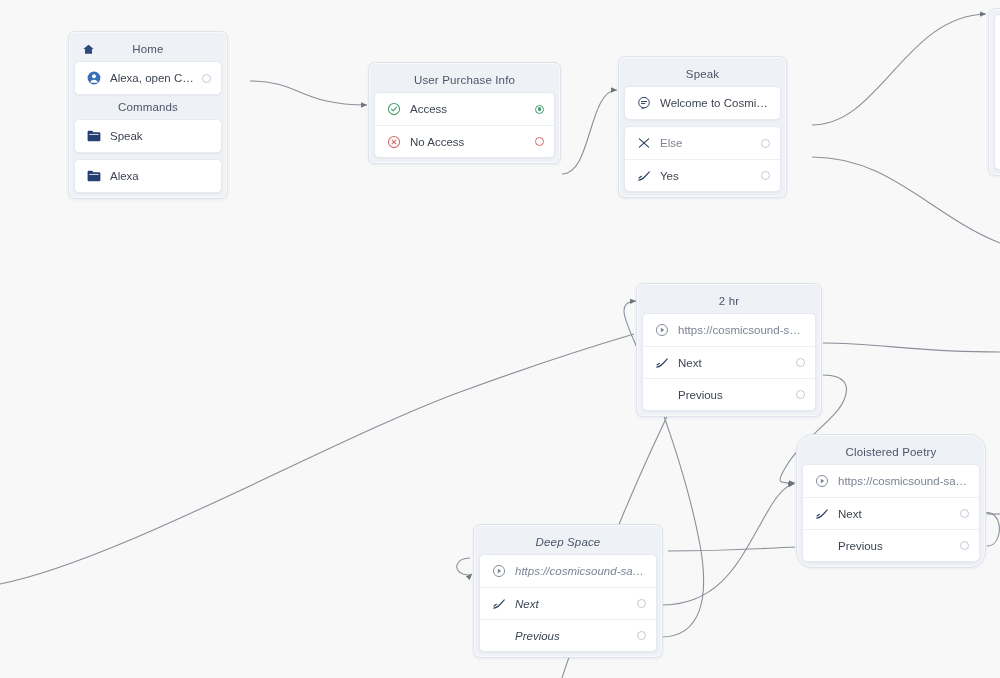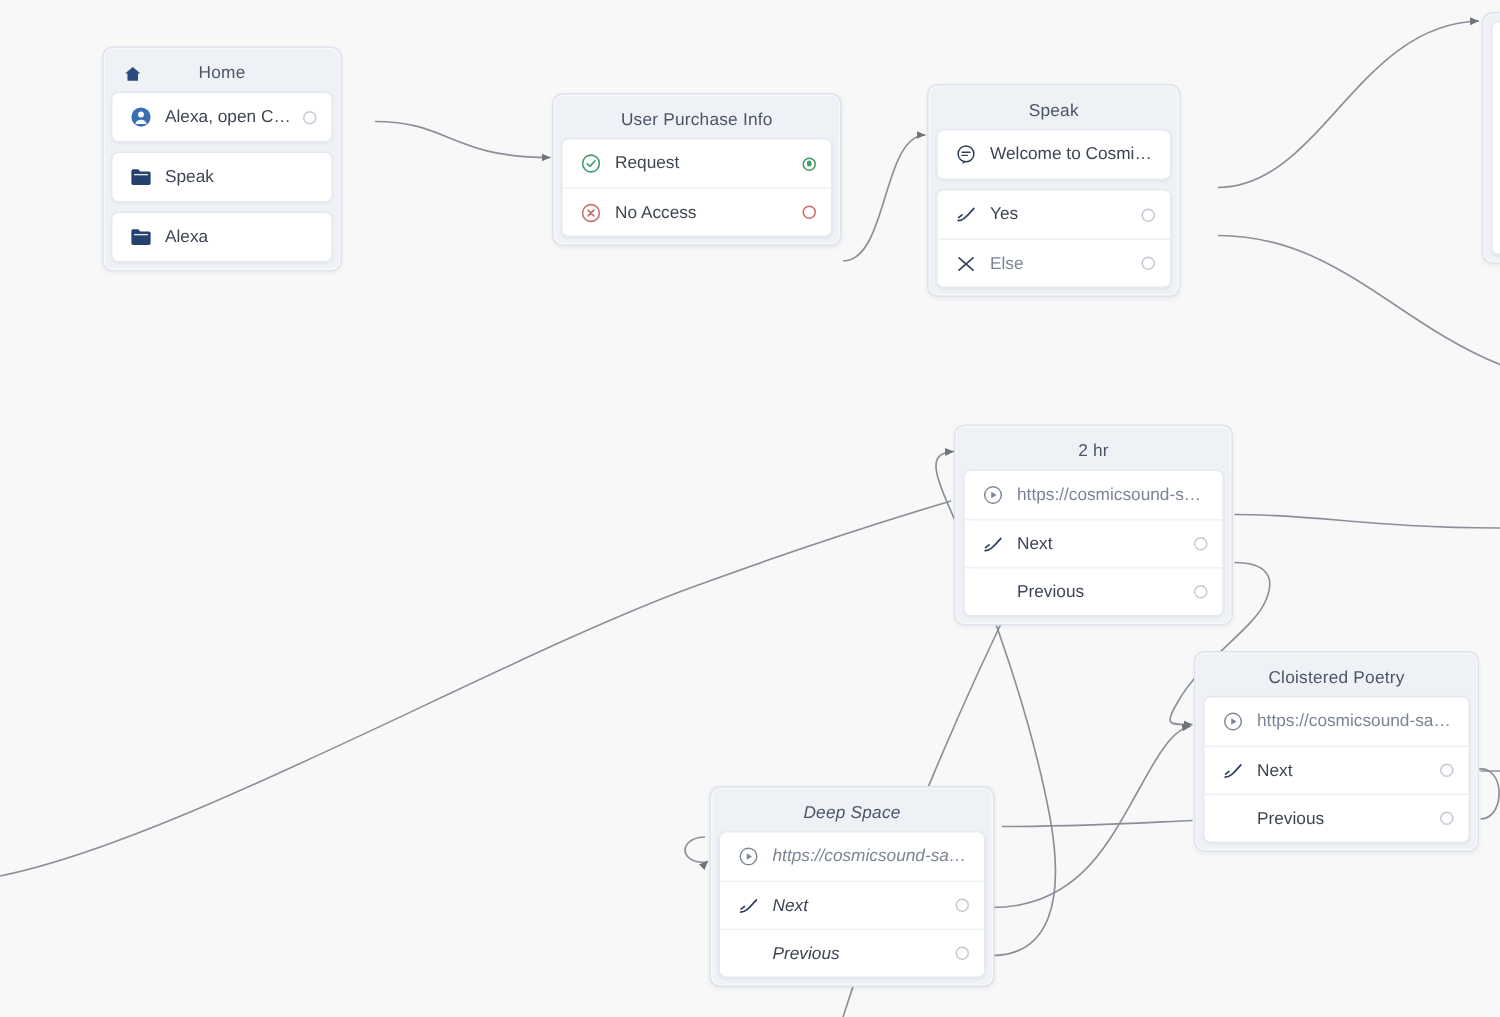--- a/index.html
+++ b/index.html
@@ -135,21 +135,21 @@
   .port.green { border-color: #3f9c6a; color: #3f9c6a; }
   .port.red   { border-color: #d06a6a; color: #d06a6a; }
 
   svg.ic { display: block; }
 
   
   #node-home            { left: 68px;  top: 31px;  width: 160px; }
   #node-user-purchase   { left: 368px; top: 62px;  width: 193px; }
   #node-speak           { left: 618px; top: 56px;  width: 169px; }
   #node-two-hr          { left: 636px; top: 263px; width: 186px; margin-top: 20px; }
-  #node-cloistered      { left: 796px; top: 434px; width: 190px; }
+  #node-cloistered      { left: 796px; top: 434px; width: 190px; border-radius: 17px; }
   #node-deep-space      { left: 473px; top: 524px; width: 190px; font-style: italic; }
 
   
   #node-offscreen {
     left: 988px; top: 8px; width: 70px; height: 168px;
     padding: 5px;
   }
   #node-offscreen .card { height: 100%; }
 </style>
 </head>
@@ -215,20 +215,23 @@
             <circle cx="12" cy="12" r="11" fill="#3b6fb5"></circle>
             <circle cx="12" cy="9" r="3.3" fill="#fff"></circle>
             <path d="M5.5 20 a6.8 6.8 0 0 1 13 0 Z" fill="#fff"></path>
           </svg>
         </span>
         <span class="r-label">Alexa, open Cosmic Sounds</span>
         <span class="port"></span>
       </div>
     </div>
 
+    <div class="node-header">
+      <span>Commands</span>
+    </div>
 
     <div class="card">
       <div class="row">
         <span class="r-icon">
           <svg class="ic" width="14" height="12" viewBox="0 0 24 20" fill="#24406e">
             <path d="M1 3 a2 2 0 0 1 2-2 h6 l2 2.6 h10 a2 2 0 0 1 2 2 V17 a2 2 0 0 1-2 2 H3 a2 2 0 0 1-2-2 Z"></path>
             <rect x="4" y="6.5" width="16" height="1.6" fill="#fff" opacity=".85"></rect>
           </svg>
         </span>
         <span class="r-label">Speak</span>
@@ -253,21 +256,21 @@
       <span>User Purchase Info</span>
     </div>
     <div class="card">
       <div class="row">
         <span class="r-icon">
           <svg class="ic" width="14" height="14" viewBox="0 0 24 24" fill="none" stroke="#3f9c6a" stroke-width="1.8">
             <circle cx="12" cy="12" r="9.6"></circle>
             <path d="M7.6 12.3 L10.7 15.3 L16.6 8.9" stroke-linecap="round" stroke-linejoin="round"></path>
           </svg>
         </span>
-        <span class="r-label">Request</span>
+        <span class="r-label">Access</span>
         <span class="port green filled"></span>
       </div>
       <div class="row">
         <span class="r-icon">
           <svg class="ic" width="14" height="14" viewBox="0 0 24 24" fill="none" stroke="#d06a6a" stroke-width="1.8">
             <circle cx="12" cy="12" r="9.6"></circle>
             <path d="M8.7 8.7 L15.3 15.3 M15.3 8.7 L8.7 15.3" stroke-linecap="round"></path>
           </svg>
         </span>
         <span class="r-label">No Access</span>
@@ -292,35 +295,35 @@
           </svg>
         </span>
         <span class="r-label">Welcome to Cosmic Sounds.</span>
       </div>
     </div>
 
     <div class="card">
       <div class="row">
         <span class="r-icon">
           <svg class="ic" width="14" height="14" viewBox="0 0 24 24" fill="none" stroke="#2c3e5c" stroke-width="1.9" stroke-linecap="round">
+            <path d="M4 5 L20 19"></path>
+            <path d="M20 5 L4 19"></path>
+          </svg>
+        </span>
+        <span class="r-label muted">Else</span>
+        <span class="port"></span>
+      </div>
+      <div class="row">
+        <span class="r-icon">
+          <svg class="ic" width="14" height="14" viewBox="0 0 24 24" fill="none" stroke="#2c3e5c" stroke-width="1.9" stroke-linecap="round">
             <path d="M3 19 C 9 19, 13 14, 21 5"></path>
             <path d="M7.5 12.5 L3.5 15.5"></path>
           </svg>
         </span>
         <span class="r-label">Yes</span>
-        <span class="port"></span>
-      </div>
-      <div class="row">
-        <span class="r-icon">
-          <svg class="ic" width="14" height="14" viewBox="0 0 24 24" fill="none" stroke="#2c3e5c" stroke-width="1.9" stroke-linecap="round">
-            <path d="M4 5 L20 19"></path>
-            <path d="M20 5 L4 19"></path>
-          </svg>
-        </span>
-        <span class="r-label muted">Else</span>
         <span class="port"></span>
       </div>
     </div>
   </div>
 
   <div class="node" id="node-two-hr">
     <div class="node-header">
       <span>2 hr</span>
     </div>
     <div class="card">

